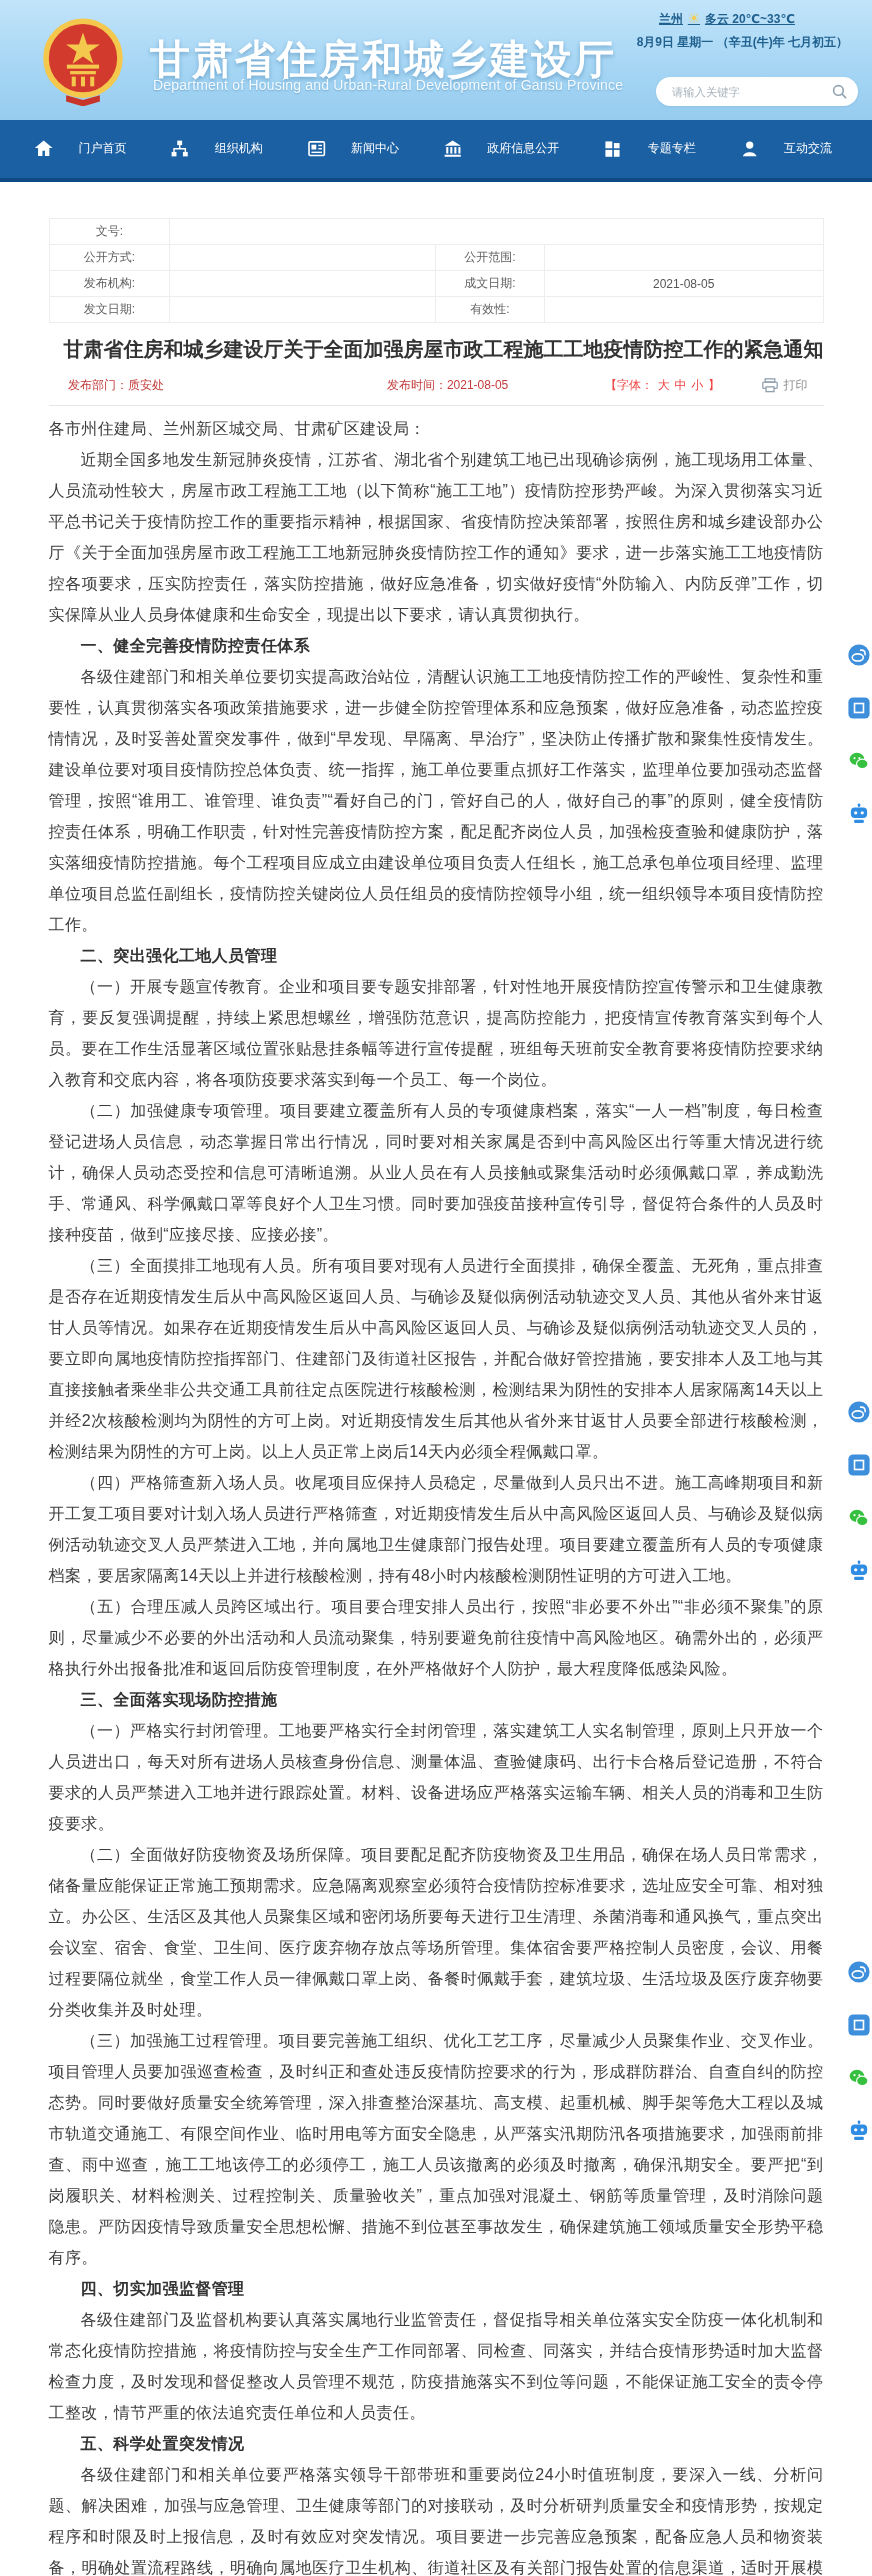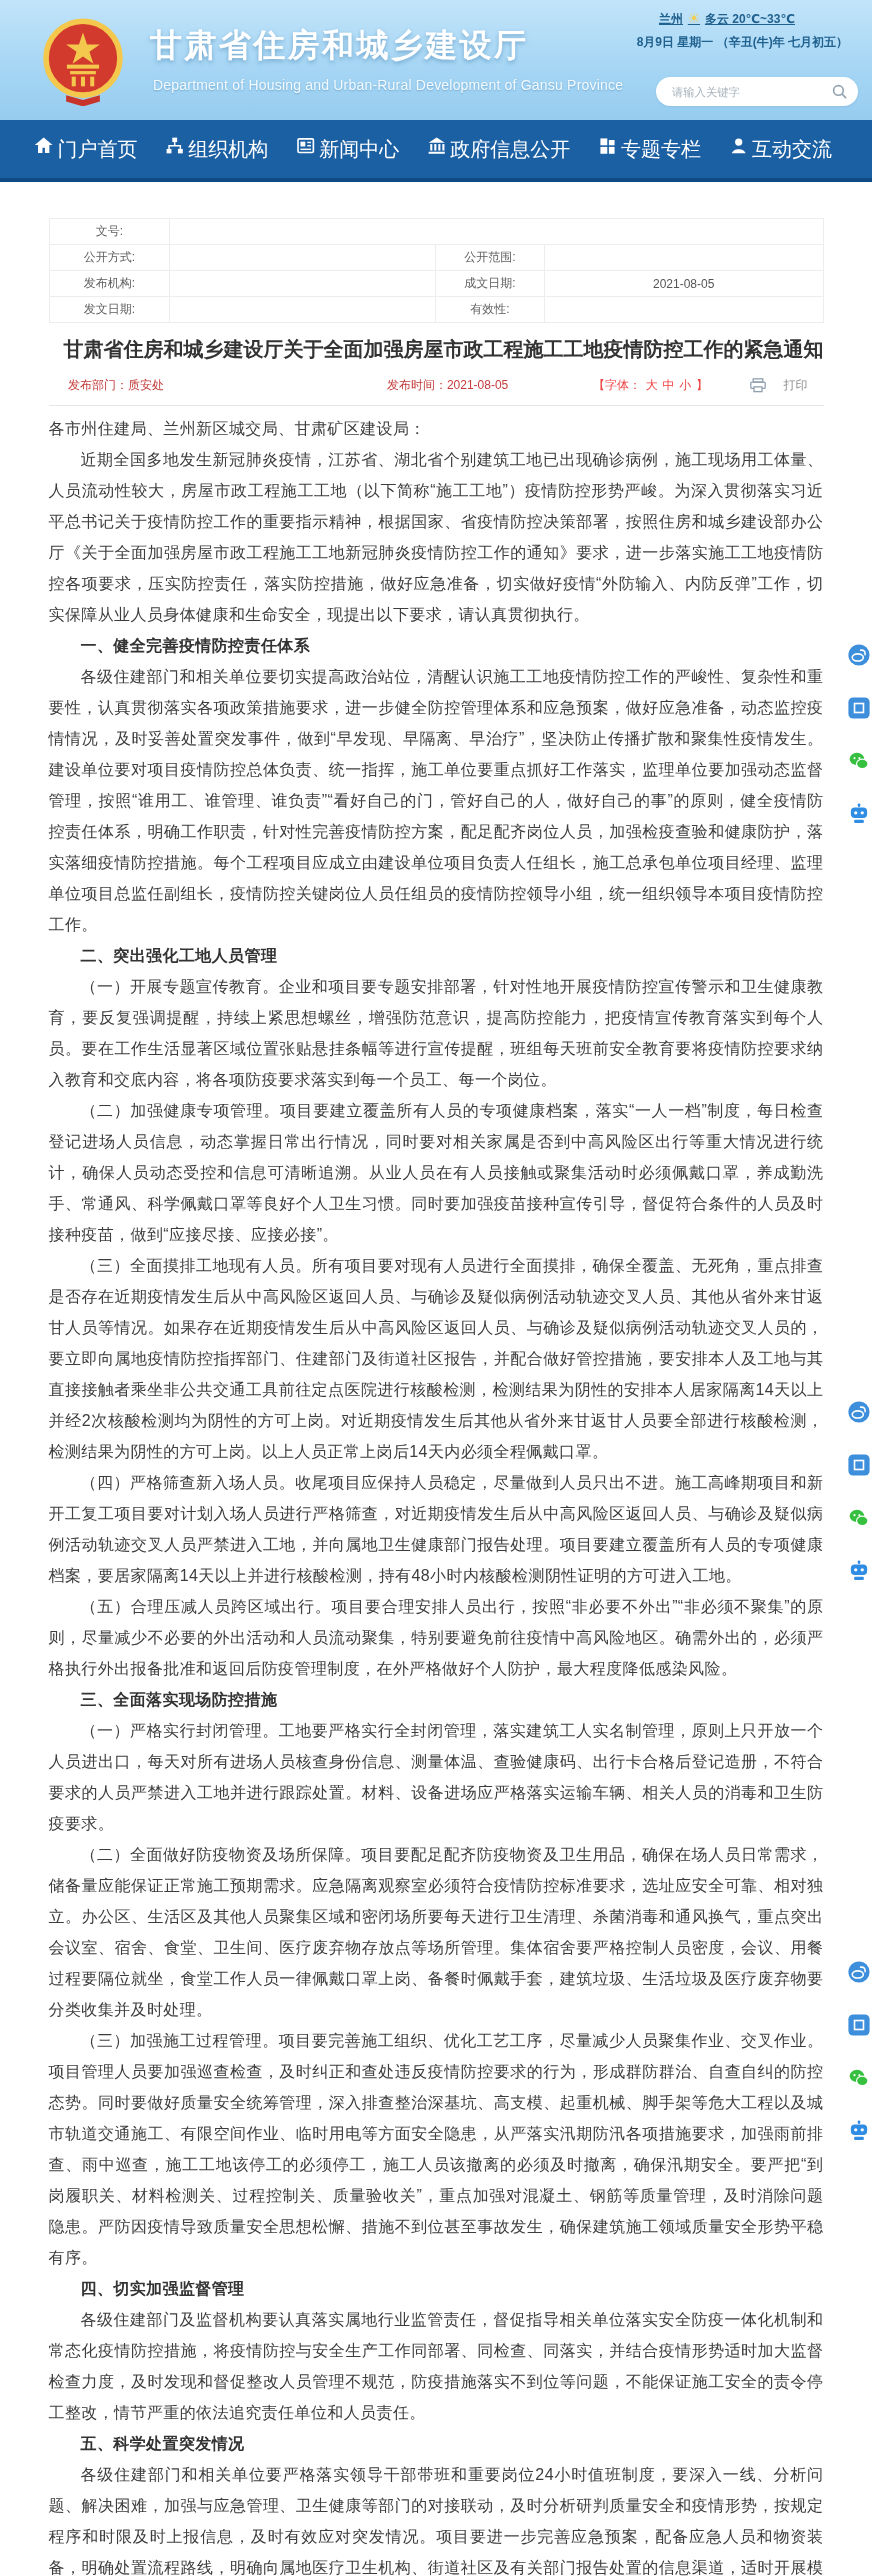--- a/index.html
+++ b/index.html
@@ -2,52 +2,52 @@
 <html style="font-size:13px"><head>
 <meta charset="utf-8">
 <style>
   html,body{margin:0;padding:0;background:#fff;}
   body{font-family:"Liberation Sans","DejaVu Sans",sans-serif;}
   .page{position:relative;width:872px;min-height:2576px;margin:0 auto;background:#fff;overflow:hidden;}
 
   
   .site-header{position:relative;height:120px;background:linear-gradient(180deg,#c2e4fa 0%,#a6d6f4 55%,#97ccef 100%);}
   .emblem{position:absolute;left:42px;top:18px;width:82px;height:89px;}
-  .agency-name{position:absolute;left:150px;top:24px;margin:0;font-size:32px;font-weight:bold;color:#fff;letter-spacing:2.4px;text-shadow:0 2.4px 4px rgba(30,95,150,.4);white-space:nowrap;}
+  .agency-name{position:absolute;left:150px;top:32px;margin:0;font-size:40px;font-weight:bold;color:#fff;letter-spacing:2.4px;text-shadow:0 2.4px 4px rgba(30,95,150,.4);white-space:nowrap;}
   .agency-en{position:absolute;left:153px;top:77px;font-size:14px;font-weight:normal;color:#f4fbff;letter-spacing:0.2px;text-shadow:0 0.8px 1.6px rgba(30,95,150,.35);}
   .weather-line{position:absolute;right:77px;top:9.7px;font-size:12px;color:#21618f;font-weight:bold;white-space:nowrap;text-decoration:underline;}
   .weather-line .sun{color:#f4cd4e;margin:0 4.8px;font-size:13.7px;}
   .date-line{position:absolute;right:24px;top:34px;font-size:12px;color:#21618f;font-weight:bold;white-space:nowrap;}
   .search-box{position:absolute;right:14.5px;top:77px;width:202px;height:29px;background:#fff;border-radius:15.3px;display:flex;align-items:center;padding:0 10.5px 0 14.5px;box-sizing:border-box;box-shadow:0 0.8px 2.4px rgba(60,120,170,.15);}
   .search-box input{border:none;outline:none;flex:1;font-size:11.3px;color:#333;background:transparent;font-family:inherit;}
   .search-box input::placeholder{color:#a9b4bd;}
   .search-mag svg{display:block;}
 
   
   .main-nav{height:58px;background:#1c60a4;border-bottom:4px solid #0f4a82;display:flex;align-items:center;}
   .nav-inner{display:flex;justify-content:space-between;width:100%;padding:0 40px 0 34px;box-sizing:border-box;}
-  .nav-item{display:flex;gap:4px;color:#fff;font-size:20px;cursor:pointer;white-space:nowrap;}
+  .nav-item{display:flex;align-items:center;gap:25px;color:#fff;font-size:12px;cursor:pointer;white-space:nowrap;}
   .nav-item .nav-icon svg{width:19.4px;height:19.4px;display:block;}
 
   
   .content{width:775px;margin:0 auto;position:relative;}
   .meta-table{width:100%;border-collapse:collapse;margin-top:36px;}
   .meta-table td{border:0.8px solid #ededed;height:25px;font-size:12px;color:#606060;padding:0 6.5px;}
   .meta-table td.lbl{text-align:center;}
   .meta-table td.val{text-align:center;color:#555;}
 
   .doc-title{margin:13px 0 0;font-size:20px;font-weight:bold;color:#333;text-align:right;line-height:27.5px;}
 
   .red-bar{display:flex;align-items:center;margin-top:13.7px;padding:0 16px 10.5px 19.4px;border-bottom:0.8px solid #e6e6e6;font-size:12px;}
   .red{color:#c43b3b;}
   .rb-dept{flex:0 0 319px;}
   .rb-time{flex:1;}
   .gray{color:#ef4444;}
   .font-sizes span{margin:0 2.4px;cursor:pointer;}
-  .print-btn{display:flex;align-items:center;gap:18px;margin-left:39px;color:#8f8f8f;cursor:pointer;}
+  .print-btn{display:flex;align-items:center;gap:6px;margin-left:39px;color:#8f8f8f;cursor:pointer;}
   .print-btn svg{display:block;}
 
   .doc-number{margin-top:10.5px;text-align:center;font-size:17px;color:#333;font-weight:600;}
 
   #body-text{margin-top:7.3px;}
   #body-text p{margin:0;font-size:16px;line-height:31px;color:#3d3d3d;text-align:justify;text-indent:2em;letter-spacing:0.4px;}
   #body-text p.address{text-indent:0;}
   #body-text p.heading{font-weight:bold;color:#333;}
 
   

